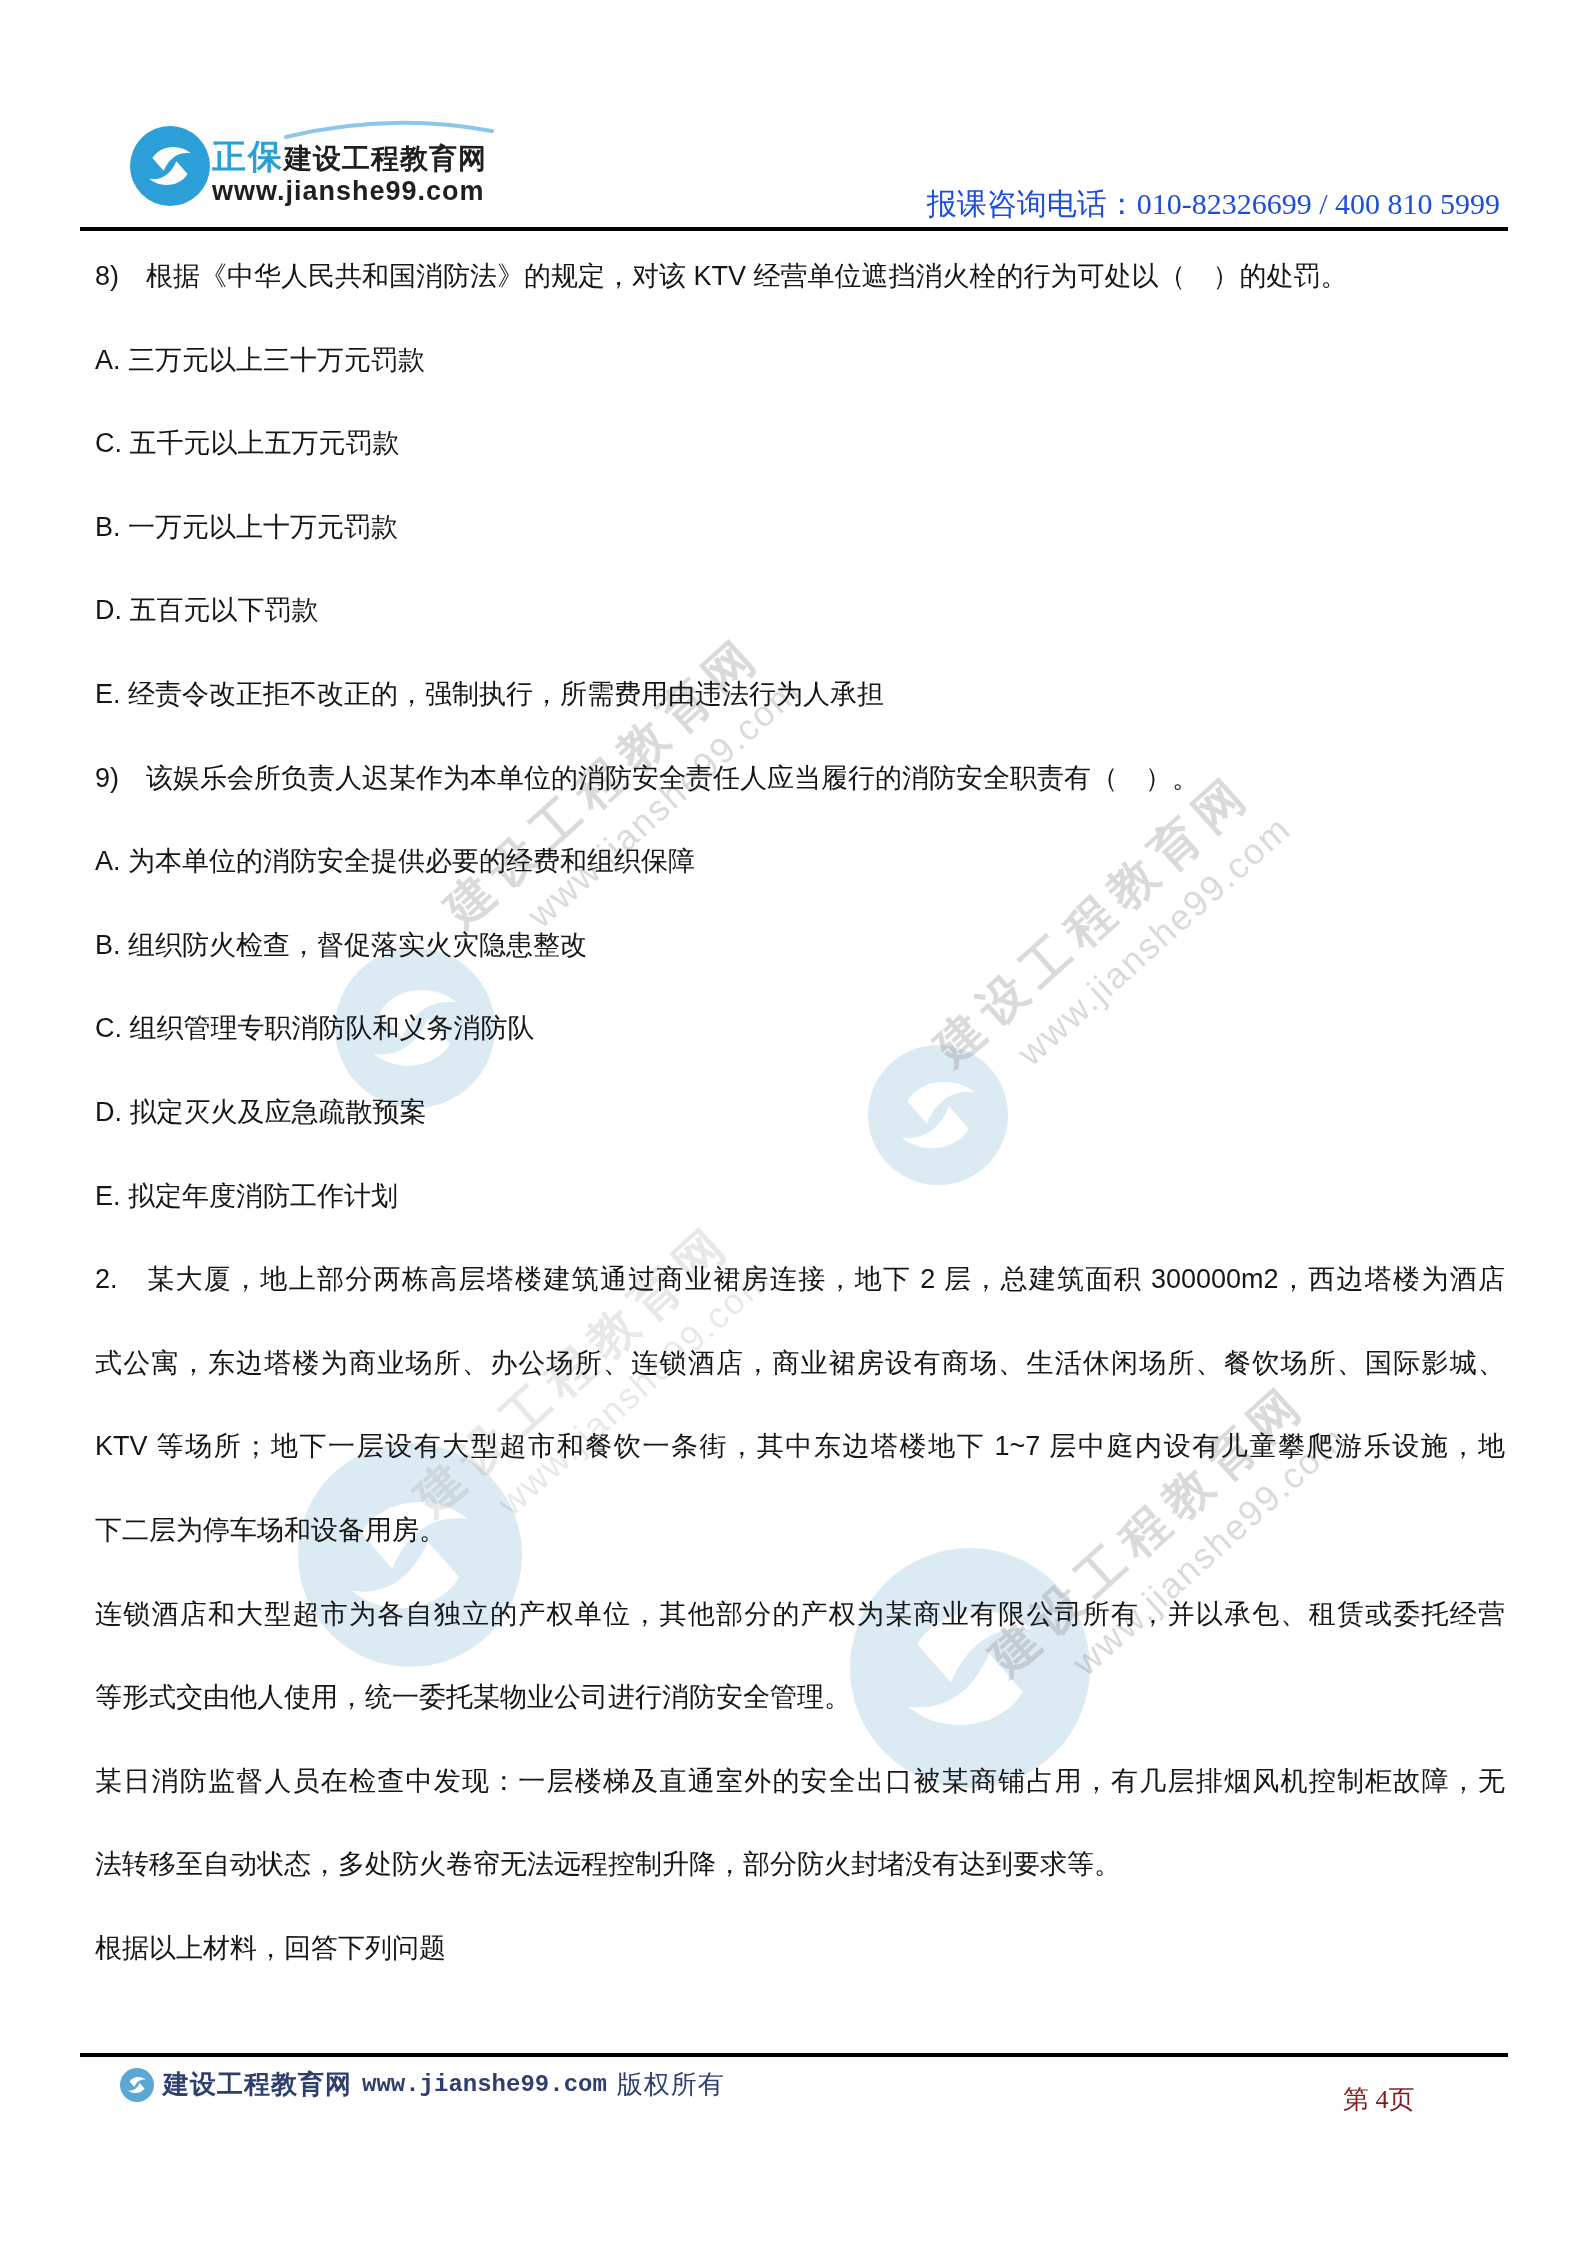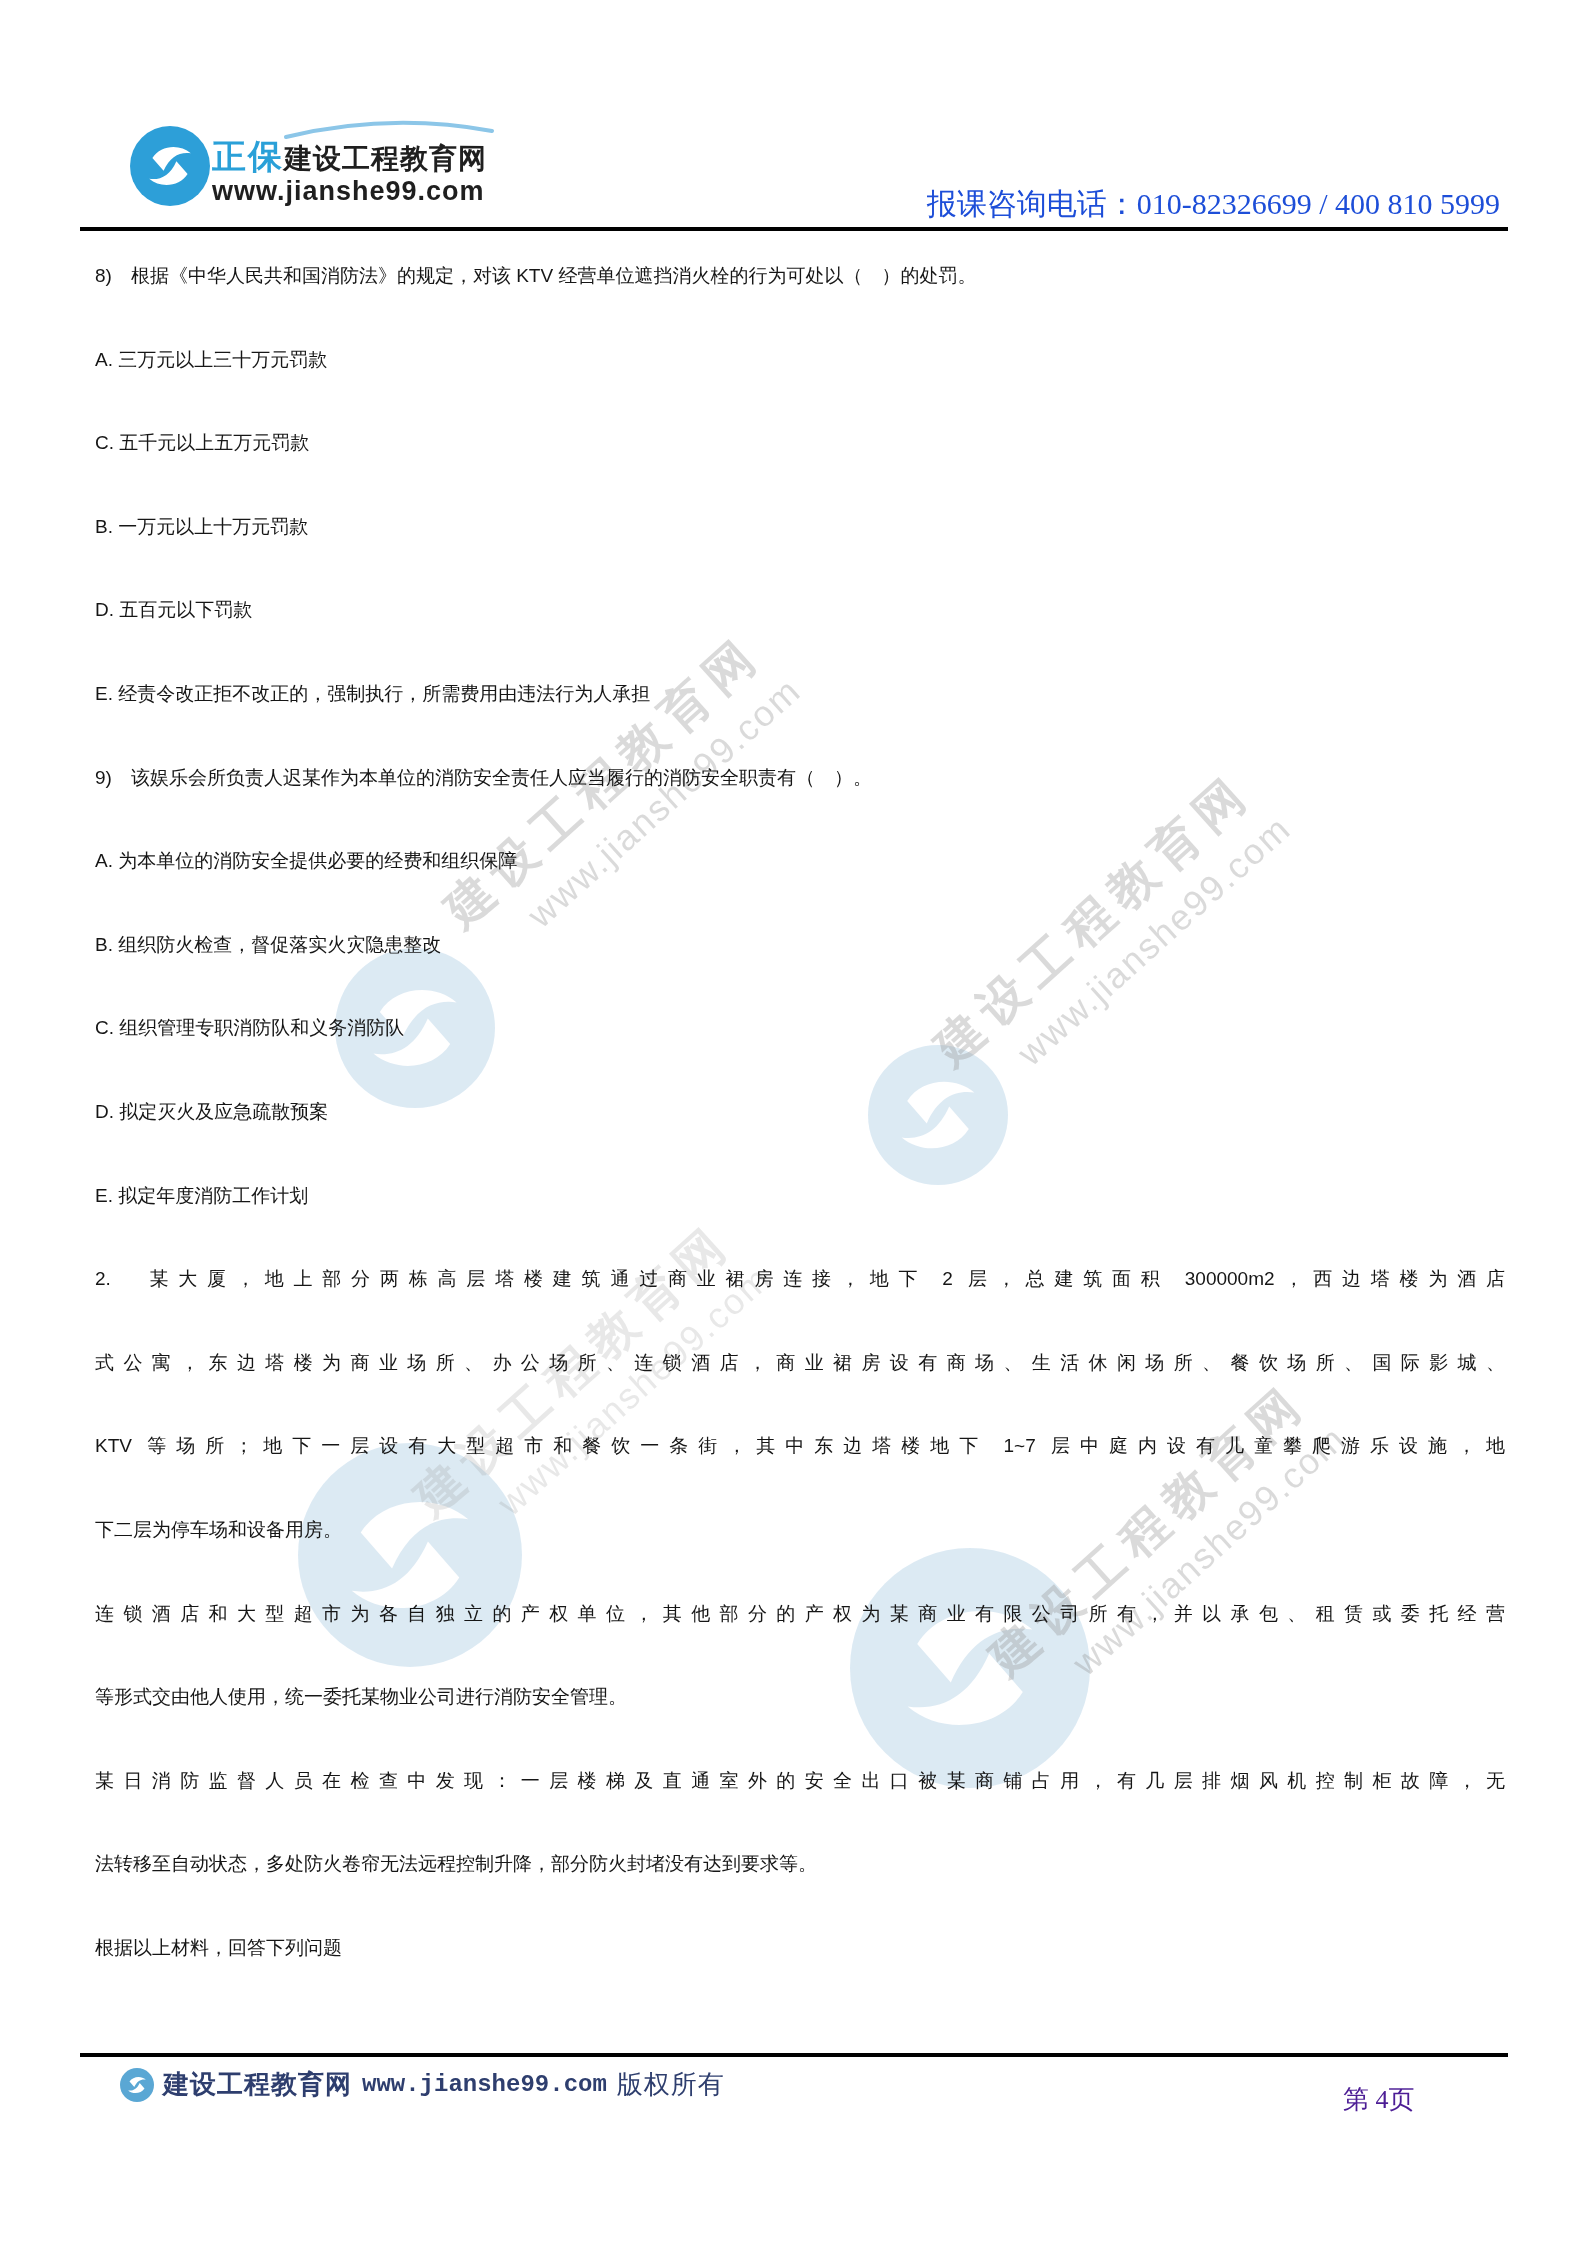--- a/index.html
+++ b/index.html
@@ -20,34 +20,34 @@
   .brand-cn{position:absolute;left:212px;top:134px;font-size:34px;font-weight:bold;color:#2aa0d8;letter-spacing:2px;}
   .brand-suffix{position:absolute;left:284px;top:140px;font-size:28px;font-weight:bold;color:#1f1f1f;letter-spacing:1px;}
   .logo-arc{position:absolute;left:284px;top:118px;}
   .brand-site{position:absolute;left:212px;top:176px;font-size:27px;font-weight:bold;color:#1f1f1f;letter-spacing:1px;}
   .phone{position:absolute;right:87px;top:184px;font-family:"Liberation Serif","DejaVu Serif",serif;
          font-size:30px;color:#1d4ed8;}
   .header-rule{position:absolute;left:80px;top:227px;width:1428px;height:4px;background:#000;}
 
   
   main{position:absolute;left:95px;top:252px;width:1410px;z-index:2;color:#161616;}
-  .line{height:83.6px;font-size:19px;line-height:40px;padding-top:4px;box-sizing:border-box;
+  .line{height:83.6px;font-size:27px;line-height:40px;padding-top:4px;box-sizing:border-box;
         white-space:nowrap;overflow:hidden;}
   .line.justify{white-space:normal;text-align:justify;text-align-last:justify;}
 
   
   footer{position:absolute;inset:0;z-index:3;pointer-events:none;}
   .footer-rule{position:absolute;left:80px;top:2053px;width:1428px;height:4px;background:#000;}
   .footer-brand{position:absolute;left:120px;top:2067px;display:flex;align-items:center;color:#2e3e6e;}
   .footer-logo{width:34px;height:34px;color:#5aa7d4;margin-right:9px;}
   .f-site{font-size:26px;font-weight:bold;letter-spacing:1px;}
   .f-url{font-family:"Liberation Mono","DejaVu Sans Mono",monospace;font-size:24px;font-weight:bold;margin:0 10px;}
   .f-copy{font-size:26px;font-weight:normal;letter-spacing:1px;}
   .page-num{position:absolute;left:1343px;top:2082px;font-family:"Liberation Serif","DejaVu Serif",serif;
-            font-size:26px;color:#4c1d95;}
+            font-size:26px;color:#7f1d1d;}
 </style>
 </head>
 <body>
 
 <div class="page">
 
   <div class="wm-layer">
 
     <svg class="wm-circle" style="left:335px;top:948px;width:160px;height:160px;" viewBox="0 0 100 100">
       <circle cx="50" cy="50" r="50" fill="currentColor"></circle>

